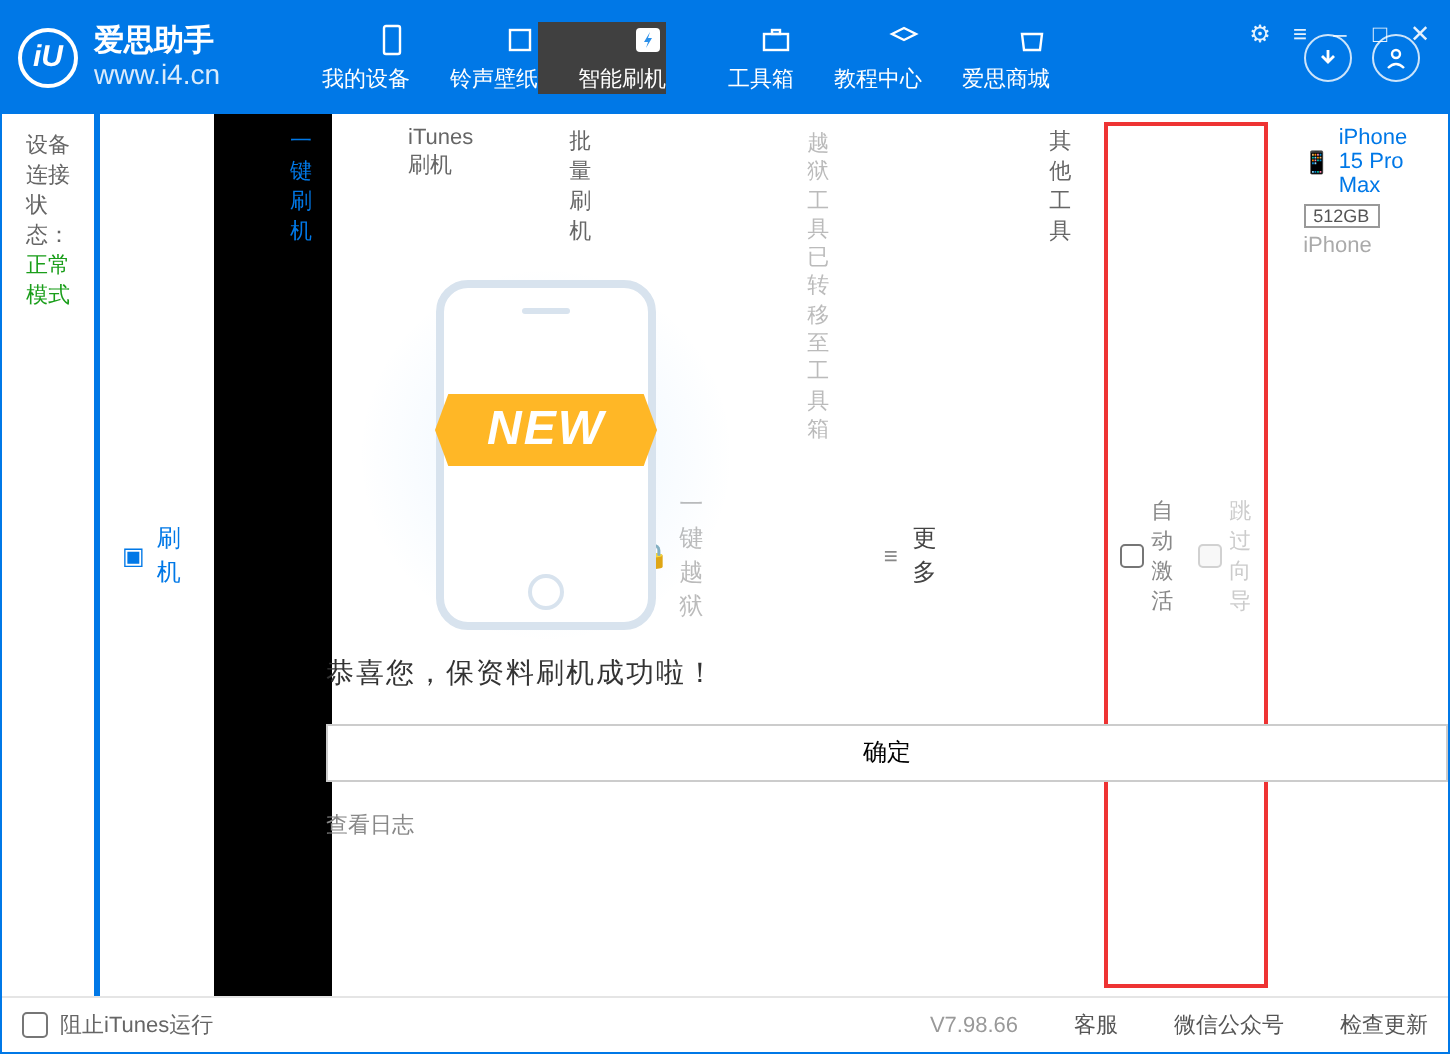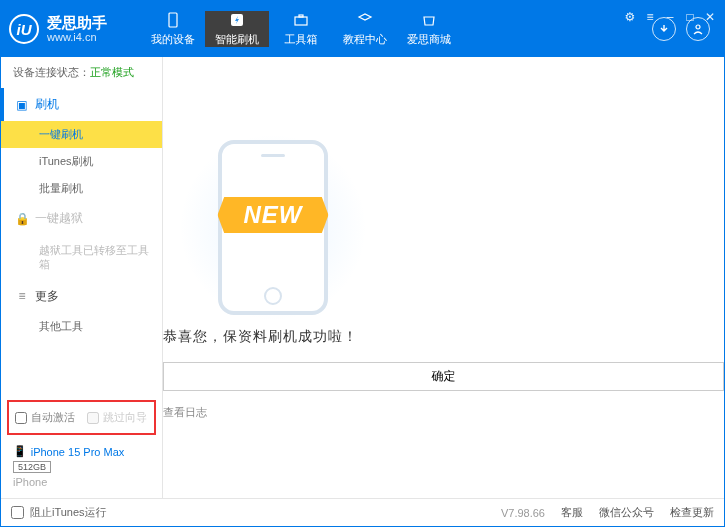--- a/index.html
+++ b/index.html
@@ -2,39 +2,39 @@
 <html><head>
 <meta charset="utf-8">
 <style>
 *{margin:0;padding:0;box-sizing:border-box;font-family:"Microsoft YaHei",sans-serif}
 body{width:725px;height:527px;background:#fff;border:1px solid #0078e7;display:flex;flex-direction:column;font-size:12px;color:#333}
 .titlebar{height:56px;background:#0078e7;display:flex;align-items:center;padding:0 8px}
 .logo-wrap{display:flex;align-items:center;gap:8px;width:132px}
 .logo-circ{width:30px;height:30px;border:2px solid #fff;border-radius:50%;display:flex;align-items:center;justify-content:center;color:#fff;font-weight:bold;font-style:italic;font-size:15px}
 .logo-txt{color:#fff;line-height:1.1}
 .logo-txt .t1{font-size:15px;font-weight:bold}
-.logo-txt .t2{font-size:11px;opacity:.85}
+.logo-txt .t2{font-size:14px;opacity:.85}
 .nav{display:flex;flex:1}
-.nav-item{width:64px;display:flex;flex-direction:column;align-items:center;justify-content:center;color:#fff;gap:3px;font-size:11px;cursor:pointer}
+.nav-item{width:64px;display:flex;flex-direction:column;align-items:flex-end;justify-content:center;color:#fff;gap:3px;font-size:11px;cursor:pointer}
 .nav-item.active{background:#404040}
 .nav-ico{width:18px;height:18px;display:flex;align-items:center;justify-content:center}
 .win-ctrls{display:flex;gap:6px;align-items:flex-start;padding-top:6px}
 .win-btn{width:14px;height:14px;color:#fff;display:flex;align-items:center;justify-content:center;font-size:12px;cursor:pointer;opacity:.9}
 .user-ctrls{display:flex;gap:10px;align-items:center;margin-left:6px;margin-right:6px}
 .circ-btn{width:24px;height:24px;border:1.5px solid rgba(255,255,255,.8);border-radius:50%;display:flex;align-items:center;justify-content:center;color:#fff;cursor:pointer}
 .body{flex:1;display:flex;min-height:0}
-.sidebar{width:162px;border-right:1px solid #e5e5e5;display:flex;flex-direction:column}
+.sidebar{width:162px;border-right:1px solid #e5e5e5;display:flex;flex-direction:row}
 .conn-status{padding:8px 12px;color:#666;font-size:11px}
 .conn-status b{color:#1a9e1a;font-weight:normal}
 .sb-h{display:flex;align-items:center;gap:6px;padding:8px 14px;color:#444;cursor:pointer}
 .sb-h.active{border-left:3px solid #0078e7;color:#0078e7;padding-left:11px}
 .sb-h .ico{width:14px;text-align:center;color:#888}
 .sb-h.active .ico{color:#0078e7}
 .sb-sub{padding:6px 10px 6px 38px;color:#666;cursor:pointer;font-size:11px}
-.sb-sub.active{background:#fde047;color:#0078e7}
+.sb-sub.active{background:#000000;color:#0078e7}
 .sb-sub.disabled{color:#bbb;line-height:1.3;padding-top:8px;padding-bottom:8px;padding-right:12px}
 .sb-h.disabled{color:#bbb}
 .sb-h.disabled .ico{color:#ccc}
 .checkbox-area{border:2px solid #e33;margin:4px 6px;padding:8px 6px;display:flex;gap:12px;align-items:center}
 .cb{display:flex;align-items:center;gap:4px;color:#888;font-size:11px}
 .cb input{width:12px;height:12px}
 .cb.dis{color:#ccc}
 .device-info{padding:6px 12px 10px;font-size:11px}
 .device-info .dn{color:#0078e7;display:flex;align-items:center;gap:4px}
 .device-info .cap{display:inline-block;border:1px solid #999;padding:0 4px;font-size:9px;margin-top:3px;color:#555}
@@ -43,21 +43,21 @@
 .phone-illus{position:relative;width:220px;height:185px;display:flex;align-items:center;justify-content:center}
 .phone{width:110px;height:175px;background:#fff;border:4px solid #d8e3ee;border-radius:16px;position:relative}
 .phone::before{content:"";position:absolute;top:10px;left:50%;transform:translateX(-50%);width:24px;height:3px;background:#d8e3ee;border-radius:2px}
 .phone::after{content:"";position:absolute;bottom:6px;left:50%;transform:translateX(-50%);width:14px;height:14px;border:2px solid #d8e3ee;border-radius:50%}
 .banner{position:absolute;top:62px;left:50%;transform:translateX(-50%);background:#ffb726;color:#fff;font-weight:900;font-style:italic;padding:4px 26px;font-size:24px;letter-spacing:1px;clip-path:polygon(6% 0,94% 0,100% 50%,94% 100%,6% 100%,0 50%);box-shadow:0 3px 6px rgba(0,0,0,.12)}
 .banner::before,.banner::after{content:"";position:absolute;width:0;height:0}
 .shine{position:absolute;inset:0;border-radius:50%;background:radial-gradient(circle,rgba(83,170,255,.12) 0%,rgba(255,255,255,0) 65%)}
 .success-txt{margin-top:8px;font-size:14px;color:#333;letter-spacing:1px}
 .ok-btn{margin-top:16px;border:1px solid #ccc;background:#fff;padding:5px 26px;font-size:12px;cursor:pointer}
 .log-link{margin-top:14px;font-size:11px;color:#888;cursor:pointer}
-.statusbar{height:28px;border-top:1px solid #e5e5e5;display:flex;align-items:center;padding:0 10px;font-size:11px;color:#666;gap:16px}
+.statusbar{height:28px;border-top:1px solid #e5e5e5;display:flex;align-items:center;padding:0 10px;font-size:11px;color:#666;gap:28px}
 .statusbar .left{display:flex;align-items:center;gap:6px}
 .statusbar .spacer{flex:1}
 .statusbar .ver{color:#999}
 .statusbar .lnk{cursor:pointer;color:#555}
 </style>
 </head>
 <body>
 
 <div class="titlebar">
   <div class="logo-wrap">
@@ -68,20 +68,28 @@
     </div>
   </div>
   <div class="nav">
     <div class="nav-item">
         <div class="nav-ico">
           <svg width="16" height="16" viewBox="0 0 16 16">
             <rect x="4" y="1" width="8" height="14" rx="1" fill="none" stroke="#fff" stroke-width="1.2"></rect>
           </svg>
         </div>
         <span>我的设备</span>
+      </div>
+    <div class="nav-item">
+        <div class="nav-ico">
+          <svg width="16" height="16" viewBox="0 0 16 16">
+            <rect x="3" y="3" width="10" height="10" fill="none" stroke="#fff" stroke-width="1.2"></rect>
+          </svg>
+        </div>
+        <span>铃声壁纸</span>
       </div>
     <div class="nav-item active">
         <div class="nav-ico">
           <svg width="16" height="16" viewBox="0 0 16 16">
             <rect x="2" y="2" width="12" height="12" rx="2" fill="#fff"></rect>
             <path d="M9 4 L6 9 L8 9 L7 12 L10 7 L8 7 Z" fill="#2b90ea"></path>
           </svg>
         </div>
         <span>智能刷机</span>
       </div>

